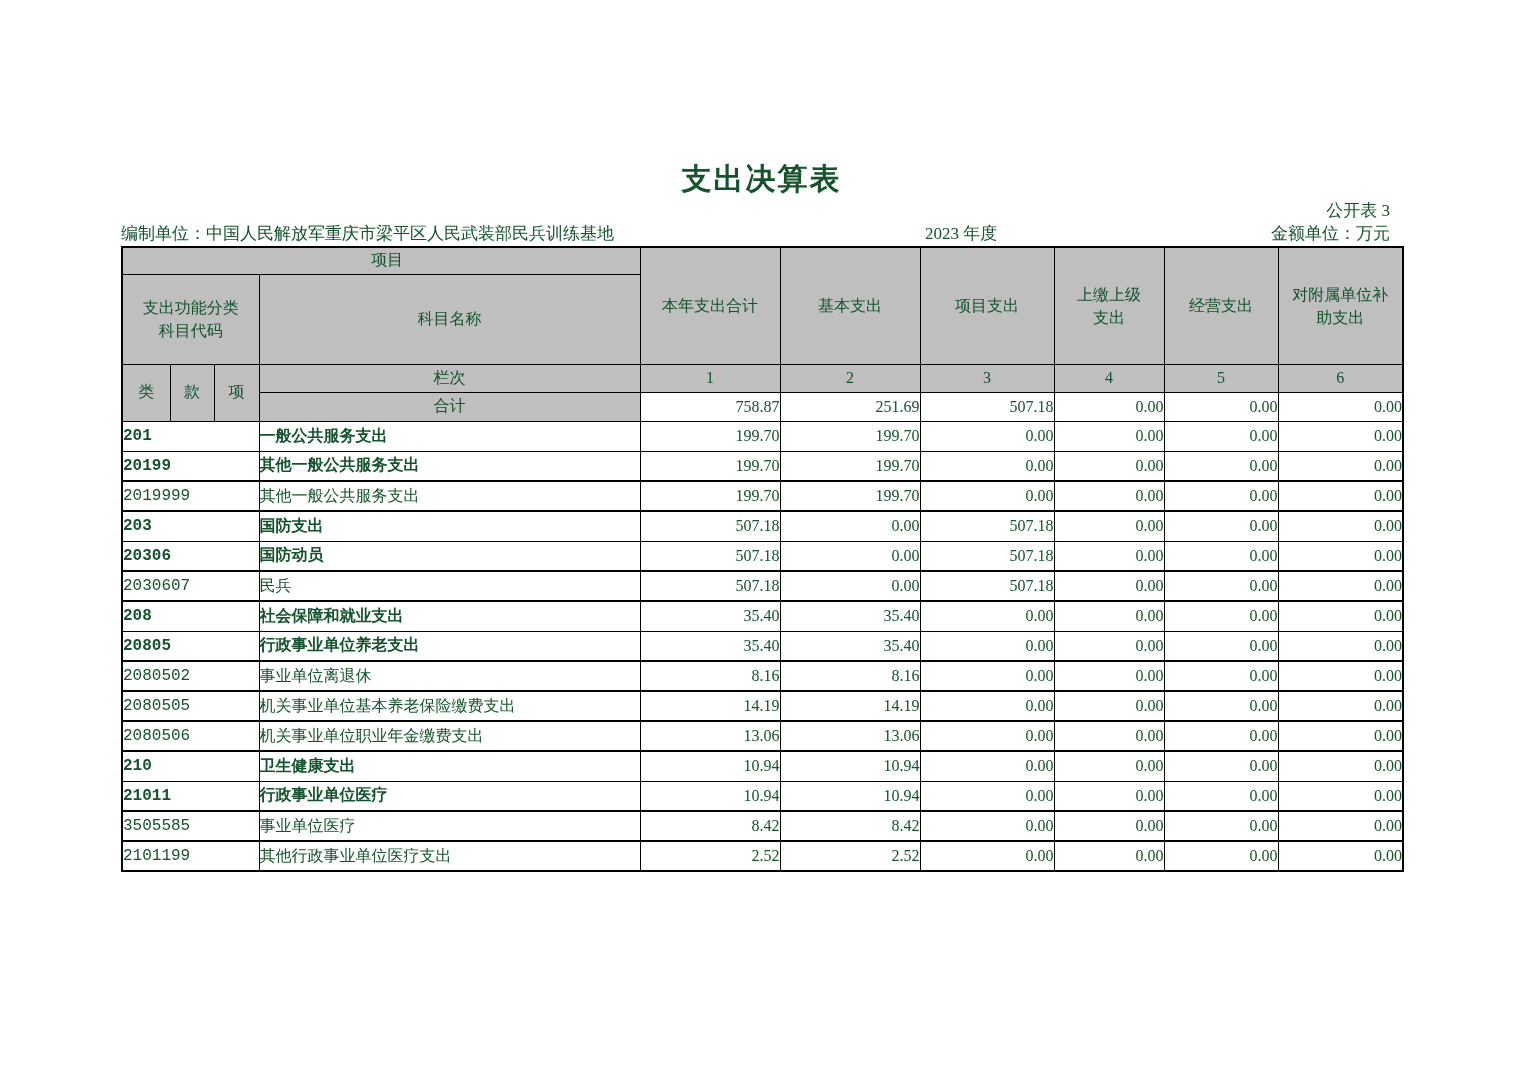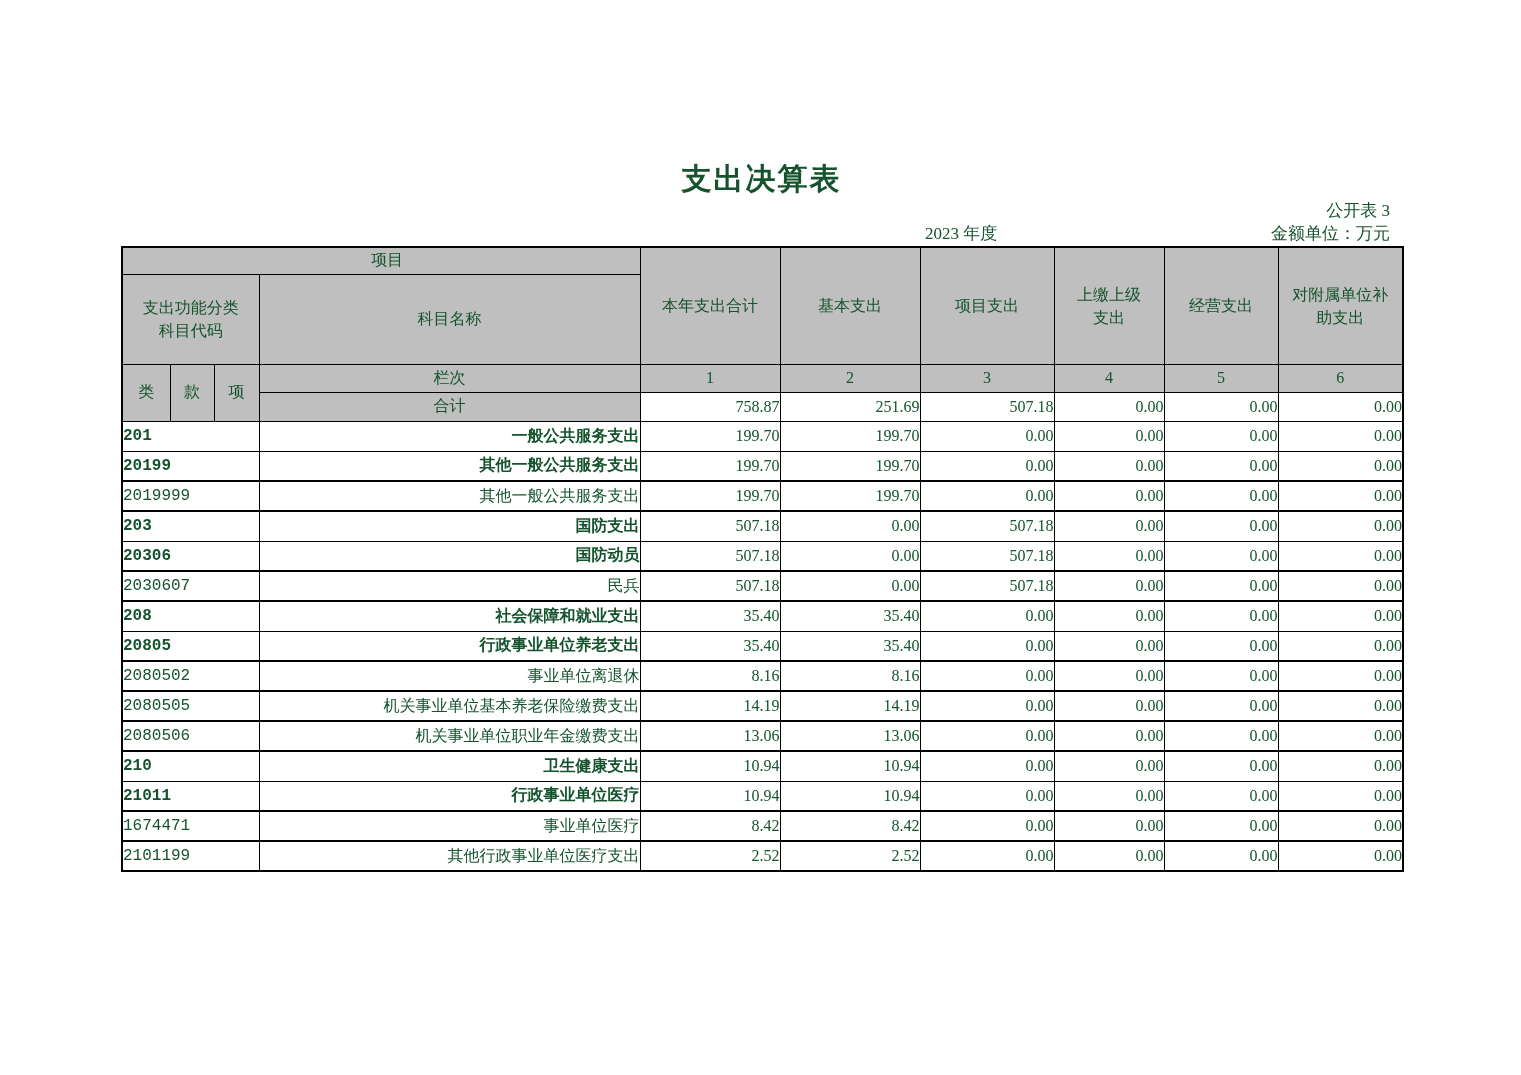--- a/index.html
+++ b/index.html
@@ -33,39 +33,40 @@
     vertical-align:middle;font-size:16px;
   }
   .gray{background:#bfbfbf;}
   .center{text-align:center;}
   .prewrap{white-space:pre-line;line-height:1.45;}
   td.num{
     text-align:right;padding-right:10px;font-size:18px;
     font-family:"Liberation Serif","DejaVu Serif",serif;
   }
   td.code-cell{font-size:17px;padding-left:12px;text-align:left;font-family:Liberation Mono, monospace;}
-  td.name-cell{font-size:17px;padding-left:12px;text-align:right;}
+  td.name-cell{font-size:17px;padding-left:12px;text-align:left;}
   tr.bold-row td.code-cell,tr.bold-row td.name-cell{font-weight:700;}
   tr.leaf-row td{border-top-width:2px;border-bottom-width:2px;}
   tr.hrowA{height:27px;}
   tr.hrowB{height:90px;}
   tr.hrowC{height:28px;}
   tr.hrowD{height:29px;}
   tr.data-row{height:30px;}
 </style>
 </head>
 <body>
 
 <div class="page">
 
   <div class="doc-title">支出决算表</div>
 
   <div class="sheet-note">公开表 3</div>
 
   <div class="meta-line">
+    <span class="meta-left">编制单位：中国人民解放军重庆市梁平区人民武装部民兵训练基地</span>
     <span class="meta-center">2023 年度</span>
     <span class="meta-right">金额单位：万元</span>
   </div>
 
   <table class="acct">
     <colgroup>
       <col style="width:48px">
         <col style="width:44px">
         <col style="width:45px">
       <col style="width:381px">
@@ -238,21 +239,21 @@
           <td colspan="3" class="code-cell">21011</td>
           <td class="name-cell">行政事业单位医疗</td>
           <td class="num">10.94</td>
           <td class="num">10.94</td>
           <td class="num">0.00</td>
           <td class="num">0.00</td>
           <td class="num">0.00</td>
           <td class="num">0.00</td>
         </tr>
         <tr class="data-row leaf-row">
-          <td colspan="3" class="code-cell">1674471</td>
+          <td colspan="3" class="code-cell">3505585</td>
           <td class="name-cell">事业单位医疗</td>
           <td class="num">8.42</td>
           <td class="num">8.42</td>
           <td class="num">0.00</td>
           <td class="num">0.00</td>
           <td class="num">0.00</td>
           <td class="num">0.00</td>
         </tr>
         <tr class="data-row leaf-row">
           <td colspan="3" class="code-cell">2101199</td>

